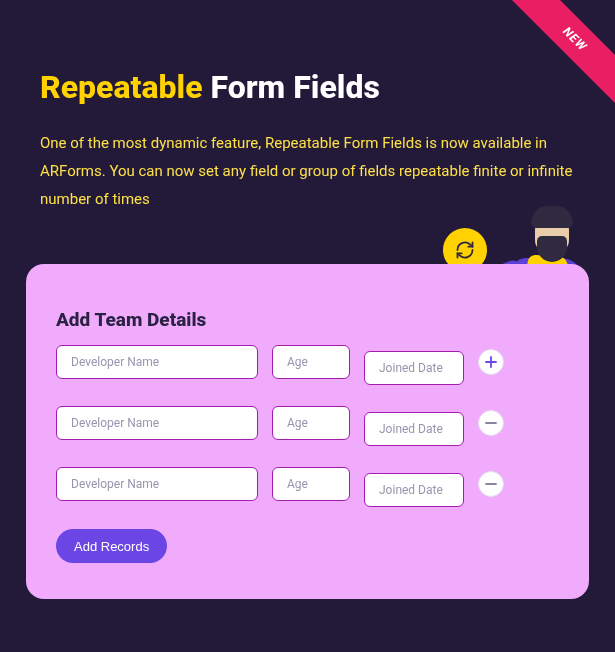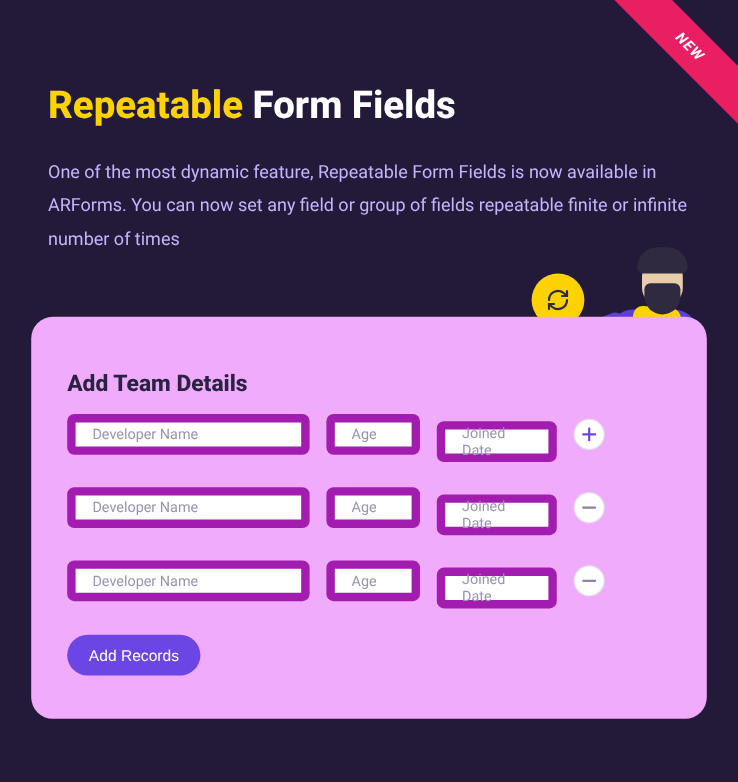--- a/index.html
+++ b/index.html
@@ -35,21 +35,21 @@
     padding: 68px 40px 0 40px;
   }
   .hero h1 {
     font-size: 32px;
     font-weight: 800;
     color: #fff;
     margin-bottom: 24px;
   }
   .hero h1 .accent { color: #ffd200; }
   .hero p {
-    color: #c4b5fd;
+    color: #fde047;
     font-size: 15px;
     line-height: 1.85;
   }
   .card {
     position: absolute;
     left: 26px;
     right: 26px;
     top: 264px;
     background: #f0abfc;
     border-radius: 18px;
@@ -62,21 +62,21 @@
     margin-bottom: 8px;
   }
   .card .sub {
     font-size: 13px;
     color: #6b6482;
     margin-bottom: 24px;
   }
   .rows { display: flex; flex-direction: column; gap: 15px; }
   .row { display: flex; align-items: center; gap: 14px; }
   .field {
-    border: 7px solid #a21caf;
+    border: 1px solid #a21caf;
     border-radius: 6px;
     height: 34px;
     font-size: 12px;
     color: #9a94ae;
     padding: 0 14px;
     background: #fff;
     display: flex;
     align-items: center;
   }
   .f-name { width: 202px; }

